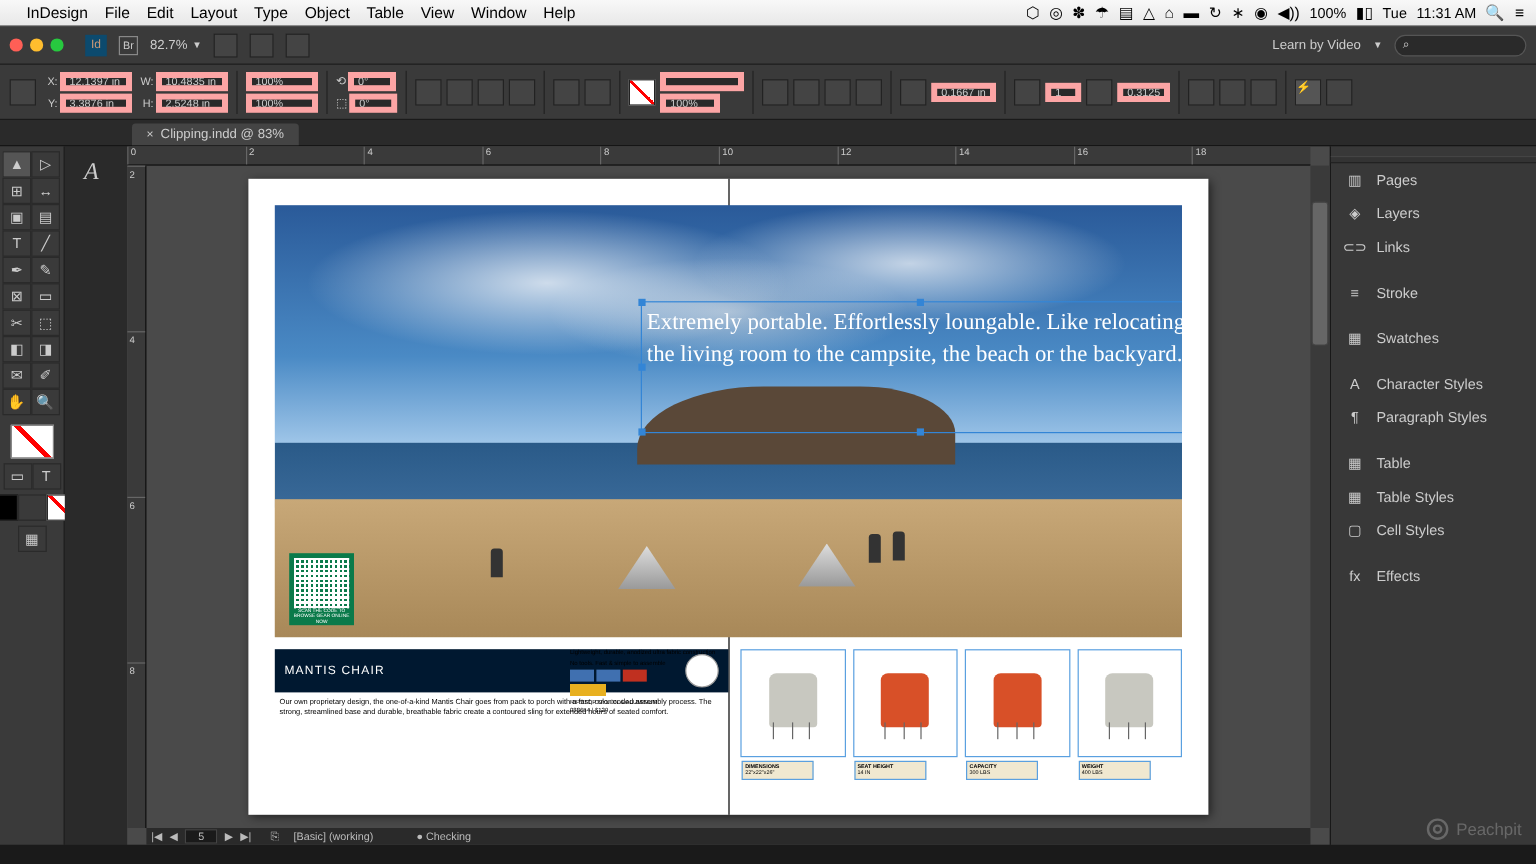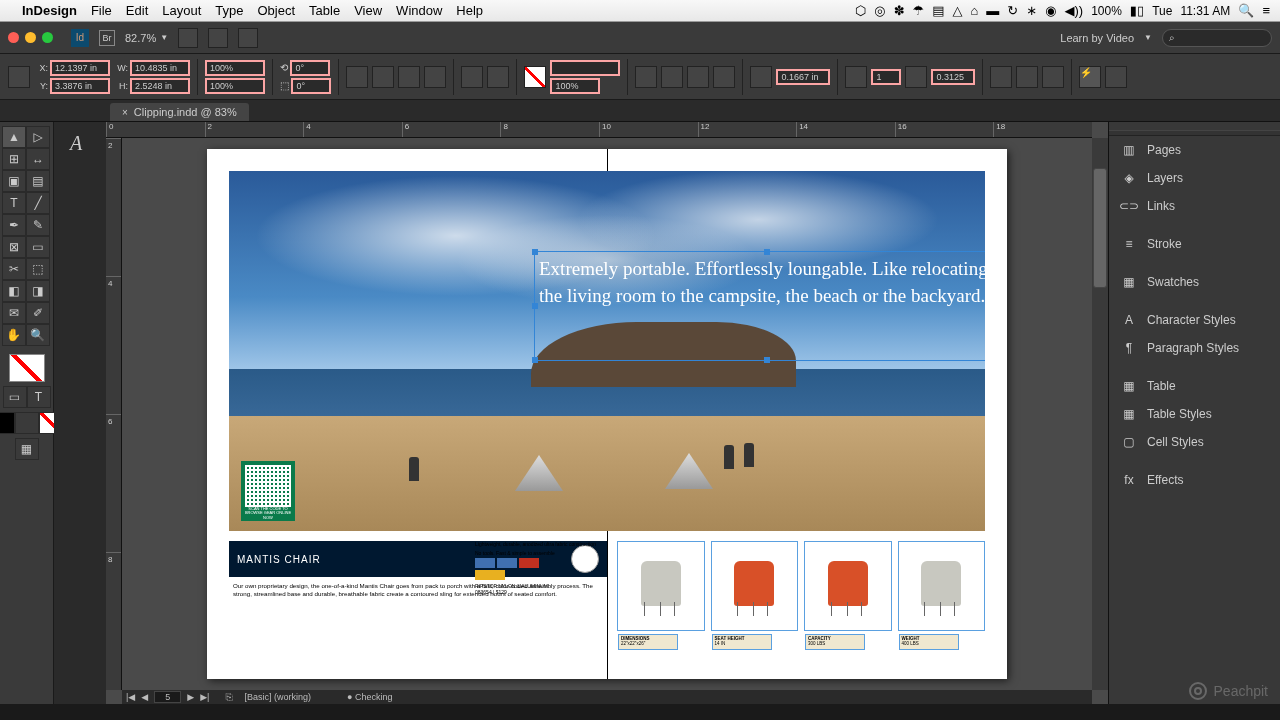--- a/index.html
+++ b/index.html
@@ -1,21 +1,21 @@
 <!DOCTYPE html>
 <html><head>
 <meta charset="utf-8">
 <style>
 * { margin: 0; padding: 0; box-sizing: border-box; font-family: "Lucida Grande", Arial, sans-serif; }
 body { width: 1280px; height: 720px; overflow: hidden; background: #333; }
 
 
 .menubar { height: 22px; background: linear-gradient(#f8f8f8, #e8e8e8); display: flex; align-items: center; padding: 0 10px; font-size: 13px; color: #000; border-bottom: 1px solid #999; }
 .menubar .apple { margin-right: 12px; font-size: 15px; }
-.menubar .app-name { font-weight: bold; margin-right: 14px; }
+.menubar .app-name { font-weight: normal; margin-right: 14px; }
 .menubar .menu-item { margin-right: 14px; cursor: default; }
 .menubar .right { margin-left: auto; display: flex; align-items: center; gap: 8px; font-size: 12px; }
 .menubar .right .icon { font-size: 13px; }
 
 
 .appbar { height: 32px; background: #3a3a3a; display: flex; align-items: center; padding: 0 8px; gap: 10px; color: #ccc; font-size: 11px; border-bottom: 1px solid #1a1a1a; }
 .traffic { display: flex; gap: 6px; margin-right: 8px; }
 .traffic .dot { width: 11px; height: 11px; border-radius: 50%; }
 .traffic .r { background: #ff5f56; }
 .traffic .y { background: #ffbd2e; }
@@ -23,21 +23,21 @@
 .appbar .id-badge { width: 18px; height: 18px; background: #0c4a6e; display: flex; align-items: center; justify-content: center; font-size: 10px; color: #c97; }
 .appbar .br-badge { width: 16px; height: 16px; border: 1px solid #888; font-size: 9px; display: flex; align-items: center; justify-content: center; }
 .appbar .zoom { display: flex; align-items: center; gap: 4px; }
 .appbar .dropdown-arrow { font-size: 8px; }
 .appbar .tiny-icon { width: 20px; height: 20px; background: #444; border: 1px solid #222; }
 .appbar .right { margin-left: auto; display: flex; align-items: center; gap: 10px; }
 .appbar .search { width: 110px; height: 18px; background: #2a2a2a; border: 1px solid #555; border-radius: 9px; display: flex; align-items: center; padding: 0 6px; }
 
 
 .control-panel { height: 46px; background: #3a3a3a; border-bottom: 1px solid #1a1a1a; display: flex; align-items: center; padding: 0 8px; gap: 4px; color: #ccc; font-size: 10px; }
-.control-panel .field { width: 60px; height: 16px; background: #2a2a2a; border: 2px solid #fca5a5; font-size: 9px; padding: 0 3px; display: flex; align-items: center; overflow: hidden; white-space: nowrap; }
+.control-panel .field { width: 60px; height: 16px; background: #2a2a2a; border: 5px solid #fca5a5; font-size: 9px; padding: 0 3px; display: flex; align-items: center; overflow: hidden; white-space: nowrap; }
 .control-panel .col2 { display: flex; flex-direction: column; gap: 2px; }
 .control-panel .lbl { width: 14px; font-size: 9px; text-align: right; }
 .control-panel .row { display: flex; align-items: center; gap: 2px; }
 .control-panel .icon-btn { width: 22px; height: 22px; background: #444; border: 1px solid #222; }
 .control-panel .sep { width: 1px; height: 36px; background: #222; margin: 0 3px; }
 
 
 .tab-row { height: 22px; background: #2a2a2a; display: flex; align-items: flex-end; padding-left: 110px; font-size: 11px; color: #ccc; border-bottom: 1px solid #111; }
 .tab { background: #444; padding: 3px 12px; border-top-left-radius: 3px; border-top-right-radius: 3px; display: flex; align-items: center; gap: 6px; }
 .tab .x { font-size: 10px; }

